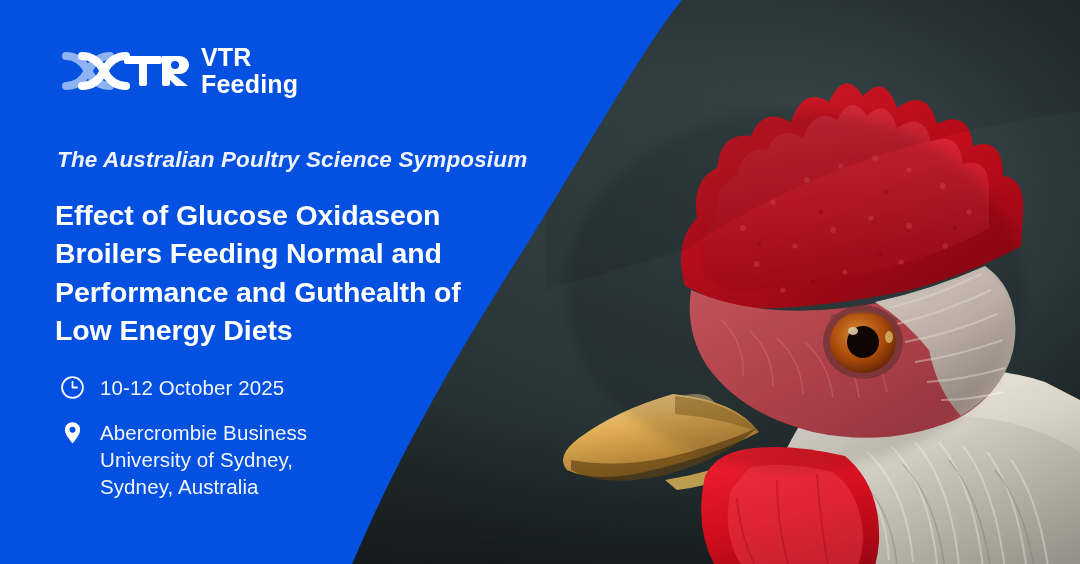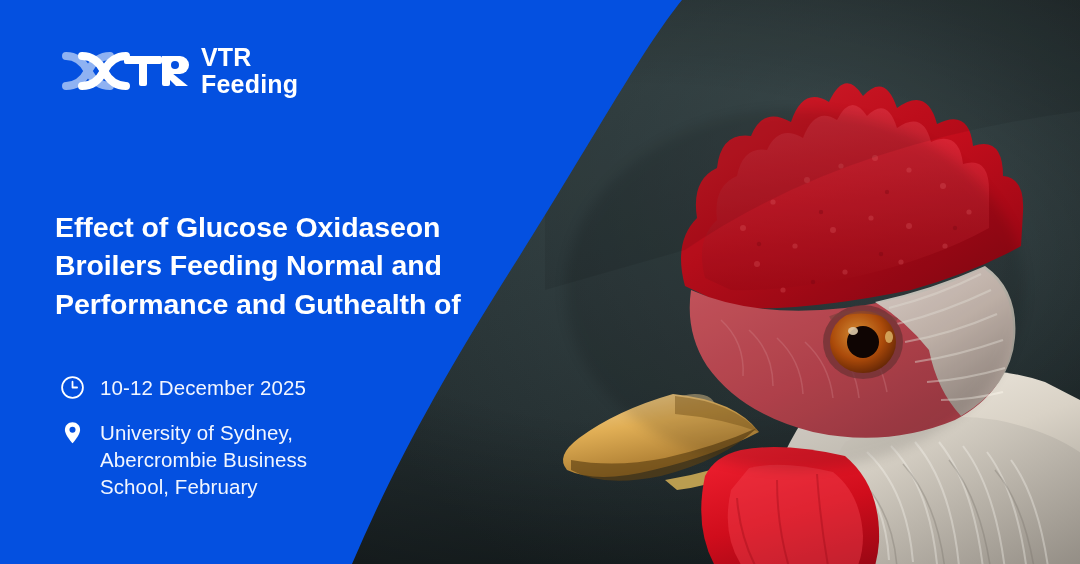--- a/index.html
+++ b/index.html
@@ -46,21 +46,20 @@
   .kicker{
     position:absolute; left:57px; top:147px;
     color:#eef3ff; font-size:22.5px; font-style:italic; font-weight:bold;
     letter-spacing:.15px; white-space:nowrap;
   }
 
   .title{
     position:absolute; left:55px; top:196px; width:470px;
     color:#ffffff; font-size:28.5px; font-weight:bold; line-height:1.345;
     letter-spacing:-.1px;
-    margin-top:12px;
   }
   .title span{ display:block; }
 
   .meta{ position:absolute; left:60px; top:374px; }
   .meta-row{ display:flex; align-items:flex-start; gap:15px; margin-bottom:18px; }
   .meta-row:last-child{ margin-bottom:0; }
   .ico{ flex:0 0 auto; width:25px; height:25px; margin-top:1px; }
   .meta-text{
     color:#f2f6ff; font-size:20.5px; line-height:1.32; letter-spacing:.1px;
   }
@@ -252,47 +251,49 @@
         <path d="M100 10 H118 A9 9 0 0 1 118 28 H100 Z" fill="#FFFFFF"></path>
         <circle cx="113" cy="19" r="4" fill="#0450E0"></circle>
         <path d="M110 27 L126 40 L114 40 L102 28 Z" fill="#FFFFFF"></path>
       </svg>
       <div class="logo-word">
         <div>VTR</div>
         <div>Feeding</div>
       </div>
     </div>
 
+    <div class="kicker">The Australian Poultry Science Symposium</div>
 
     <div class="title">
       <span>Effect of Glucose Oxidaseon</span>
       <span>Broilers Feeding Normal and</span>
       <span>Performance and Guthealth of</span>
+      <span>Low Energy Diets</span>
     </div>
 
     <div class="meta">
 
       <div class="meta-row">
         <svg class="ico" viewBox="0 0 24 24">
           <circle cx="12" cy="12" r="10" fill="none" stroke="#FFFFFF" stroke-width="1.7"></circle>
           <path d="M12 6.4 V12 H16.4" fill="none" stroke="#FFFFFF" stroke-width="1.7" stroke-linecap="round" stroke-linejoin="round"></path>
         </svg>
         <div class="meta-text">
-          <span>10-12 December 2025</span>
+          <span>10-12 October 2025</span>
         </div>
       </div>
 
       <div class="meta-row">
         <svg class="ico" viewBox="0 0 24 24">
           <path d="M12 2.2 C7.9 2.2 4.7 5.4 4.7 9.5 C4.7 14.6 12 22.2 12 22.2
                    S19.3 14.6 19.3 9.5 C19.3 5.4 16.1 2.2 12 2.2 Z" fill="#FFFFFF"></path>
           <circle cx="12" cy="9.4" r="2.9" fill="#0450E0"></circle>
         </svg>
         <div class="meta-text">
+          <span>Abercrombie Business</span>
           <span>University of Sydney,</span>
-          <span>Abercrombie Business</span>
-          <span>School, February</span>
+          <span>Sydney, Australia</span>
         </div>
       </div>
 
     </div>
   </div>
 </div>
 
 </body></html>

